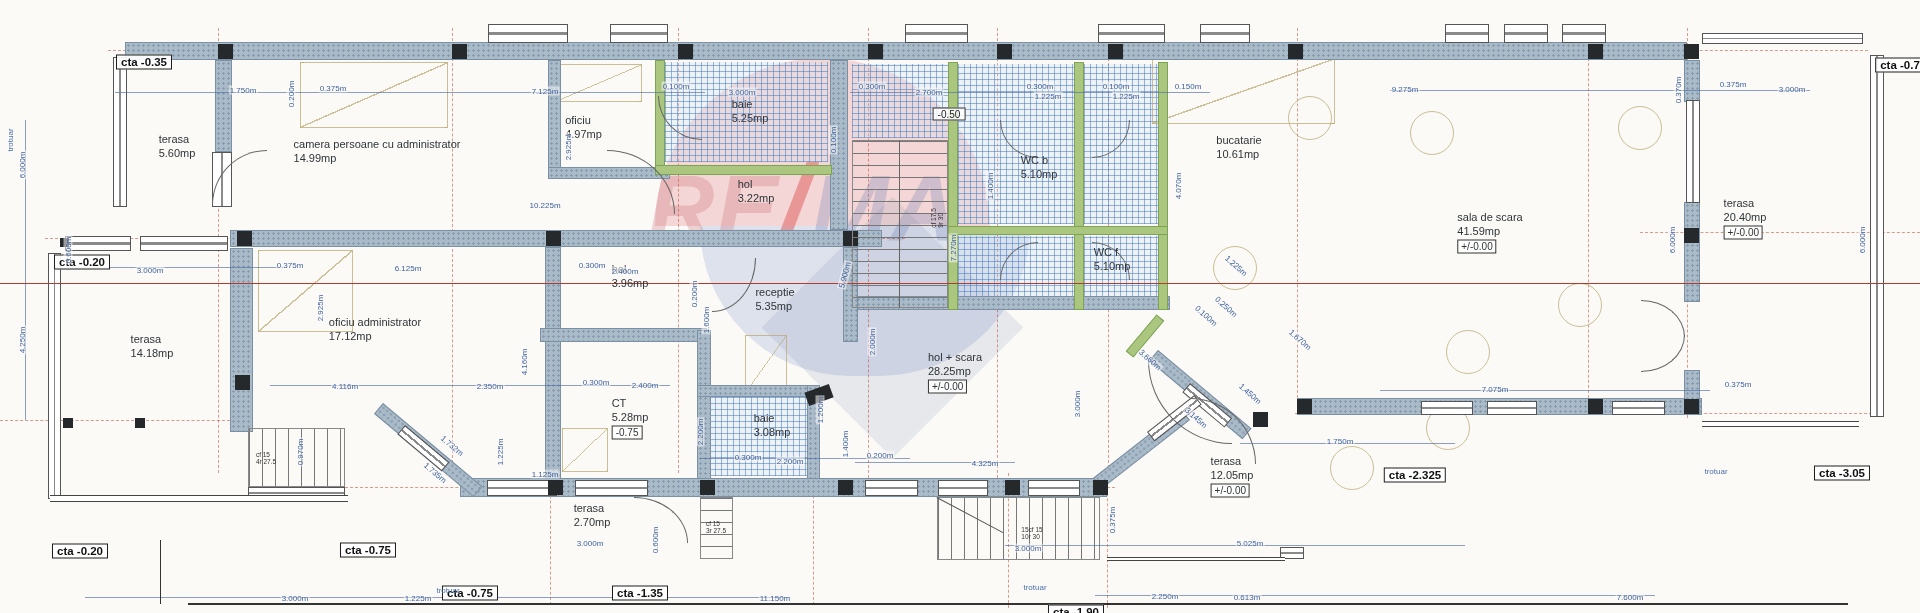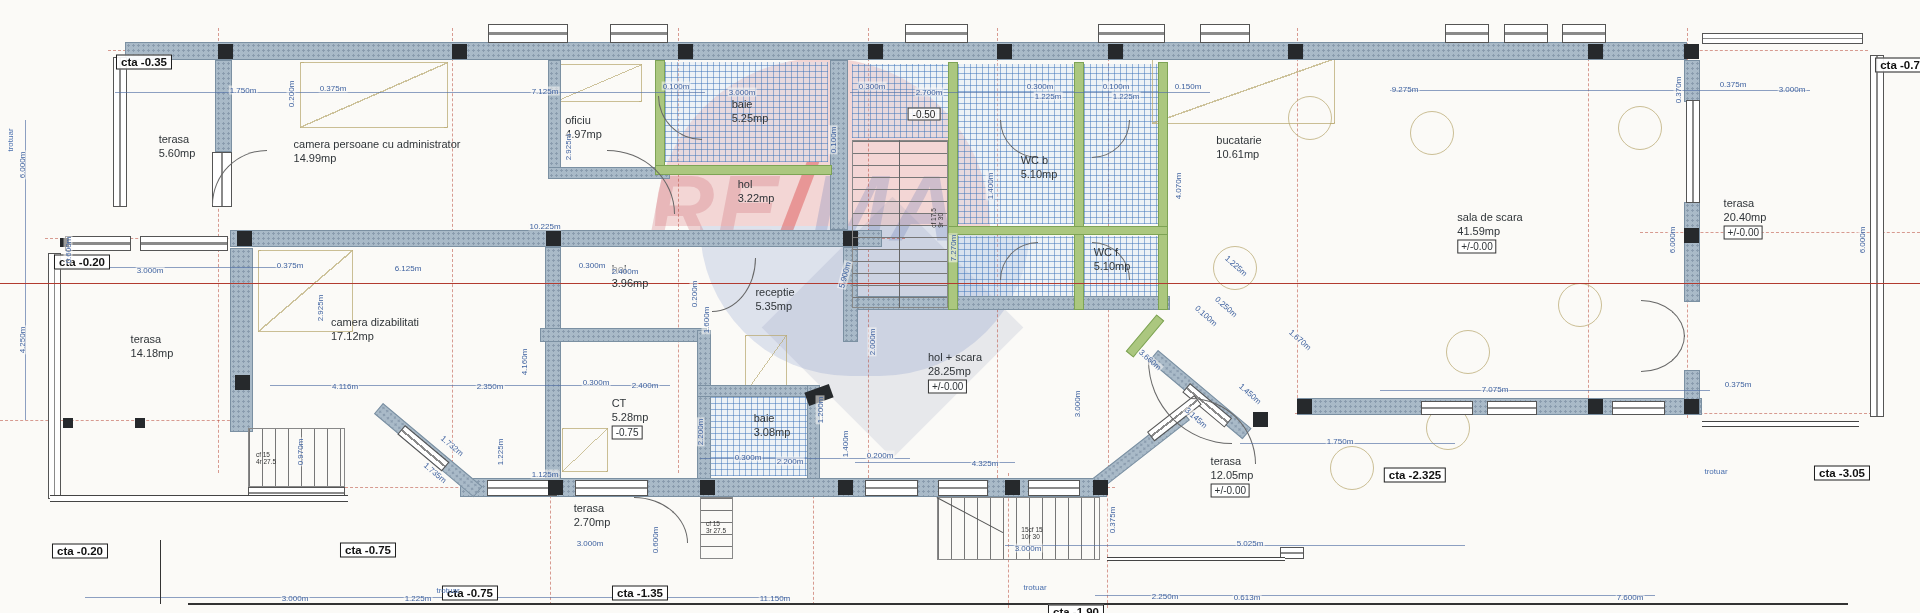--- a/index.html
+++ b/index.html
@@ -19,21 +19,21 @@
   .rdh{position:absolute;height:0;border-top:1px dashed rgba(185,75,60,.55);}
   .dl{position:absolute;height:0;border-top:1px solid rgba(80,110,165,.65);}
   .dlv{position:absolute;width:0;border-left:1px solid rgba(80,110,165,.65);}
   .redline{position:absolute;left:0;top:283px;width:1920px;height:0;border-top:1.6px solid #b23b30;}
   .f{position:absolute;border:1px solid rgba(185,170,115,.75);background:linear-gradient(to bottom right,transparent 49.4%,rgba(185,170,115,.7) 49.4% 50.6%,transparent 50.6%);}
   .ftable{position:absolute;width:44px;height:44px;border:1px solid rgba(185,170,115,.75);border-radius:50%;}
   .blackline{position:absolute;background:#333;}
   .room{position:absolute;transform:translate(-50%,-50%);color:#2f3438;font-size:11px;line-height:1.25;white-space:nowrap;text-align:left;}
   .room .elev{display:inline-block;border:1px solid #333;padding:0 3px;font-size:10px;background:rgba(255,255,255,.85);margin-top:1px;}
   .cta{position:absolute;transform:translate(-50%,-50%);font-weight:bold;font-size:11.5px;border:1.5px solid #1d1d1d;background:rgba(255,255,255,.92);padding:0 4px 1px 4px;color:#111;white-space:nowrap;margin-top:36px;}
-  .spot{position:absolute;transform:translate(-50%,-50%);font-size:10px;border:1px solid #333;background:rgba(255,255,255,.85);padding:0 4px;color:#222;white-space:nowrap;}
+  .spot{position:absolute;transform:translate(-50%,-50%);font-size:10px;border:1px solid #333;background:rgba(255,255,255,.85);padding:0 4px;color:#222;white-space:nowrap;margin-left:25px;}
   .dim{position:absolute;transform:translate(-50%,-50%);font-size:8px;color:#3f62a0;white-space:nowrap;background:rgba(251,250,247,.55);padding:0 1px;}
   .ann{position:absolute;transform:translate(-50%,-50%);font-size:8px;color:#4a6fae;white-space:nowrap;}
   .note{position:absolute;transform:translate(-50%,-50%);font-size:6.5px;color:#333;line-height:1.15;white-space:pre-line;text-align:left;}
   #wm{position:absolute;left:640px;top:50px;width:480px;height:375px;pointer-events:none;}
   .wm-red{position:absolute;left:15px;top:8px;width:335px;height:168px;background:rgba(213,70,80,.20);border-radius:170px 170px 0 0;}
   .wm-blue{position:absolute;left:60px;top:176px;width:330px;height:150px;background:rgba(80,105,185,.17);border-radius:0 0 165px 165px;}
   .wm-diamond{position:absolute;left:160px;top:185px;width:185px;height:185px;background:rgba(120,135,165,.15);transform:rotate(45deg);}
   .wm-text{position:absolute;left:8px;top:90px;font-size:92px;font-weight:bold;font-style:italic;letter-spacing:2px;white-space:nowrap;}
   .wm-text .p1{color:rgba(200,90,105,.25);}
   .wm-text .ps{color:rgba(215,55,55,.40);font-size:108px;}
@@ -276,21 +276,21 @@
         <div>bucatarie</div>
         <div>10.61mp</div>
       </div>
       <div class="room" style="left: 1490px; top: 232px;"><div>sala de scara</div><div>41.59mp</div><span class="elev">+/-0.00</span></div>
       <div class="room" style="left: 1745px; top: 218px;"><div>terasa</div><div>20.40mp</div><span class="elev">+/-0.00</span></div>
       <div class="room" style="left: 152px; top: 347px;">
         <div>terasa</div>
         <div>14.18mp</div>
       </div>
       <div class="room" style="left: 375px; top: 330px;">
-        <div>camera dizabilitati</div>
+        <div>oficiu administrator</div>
         <div>17.12mp</div>
       </div>
       <div class="room" style="left: 630px; top: 277px;">
         <div>hol</div>
         <div>3.96mp</div>
       </div>
       <div class="room" style="left: 775px; top: 300px;">
         <div>receptie</div>
         <div>5.35mp</div>
       </div>
@@ -340,21 +340,21 @@
       <div class="dim" style="left: 1405px; top: 89px;">9.275m</div>
       <div class="dim" style="left: 1733px; top: 84px;">0.375m</div>
       <div class="dim" style="left: 1792px; top: 89px;">3.000m</div>
       <div class="dim" style="left: 1678px; top: 90px; transform: translate(-50%, -50%) rotate(-90deg);">0.370m</div>
       <div class="dim" style="left: 22px; top: 165px; transform: translate(-50%, -50%) rotate(-90deg);">6.000m</div>
       <div class="dim" style="left: 68px; top: 250px; transform: translate(-50%, -50%) rotate(-90deg);">0.600m</div>
       <div class="dim" style="left: 22px; top: 340px; transform: translate(-50%, -50%) rotate(-90deg);">4.250m</div>
       <div class="dim" style="left: 150px; top: 270px;">3.000m</div>
       <div class="dim" style="left: 290px; top: 265px;">0.375m</div>
       <div class="dim" style="left: 408px; top: 268px;">6.125m</div>
-      <div class="dim" style="left: 545px; top: 226px;">10.225m</div>
+      <div class="dim" style="left: 545px; top: 205px;">10.225m</div>
       <div class="dim" style="left: 592px; top: 265px;">0.300m</div>
       <div class="dim" style="left: 625px; top: 271px;">2.400m</div>
       <div class="dim" style="left: 694px; top: 294px; transform: translate(-50%, -50%) rotate(-90deg);">0.200m</div>
       <div class="dim" style="left: 706px; top: 320px; transform: translate(-50%, -50%) rotate(-90deg);">1.600m</div>
       <div class="dim" style="left: 845px; top: 275px; transform: translate(-50%, -50%) rotate(-75deg);">5.900m</div>
       <div class="dim" style="left: 872px; top: 342px; transform: translate(-50%, -50%) rotate(-90deg);">2.000m</div>
       <div class="dim" style="left: 953px; top: 248px; transform: translate(-50%, -50%) rotate(-90deg);">7.270m</div>
       <div class="dim" style="left: 320px; top: 308px; transform: translate(-50%, -50%) rotate(-90deg);">2.925m</div>
       <div class="dim" style="left: 345px; top: 386px;">4.116m</div>
       <div class="dim" style="left: 490px; top: 386px;">2.350m</div>

